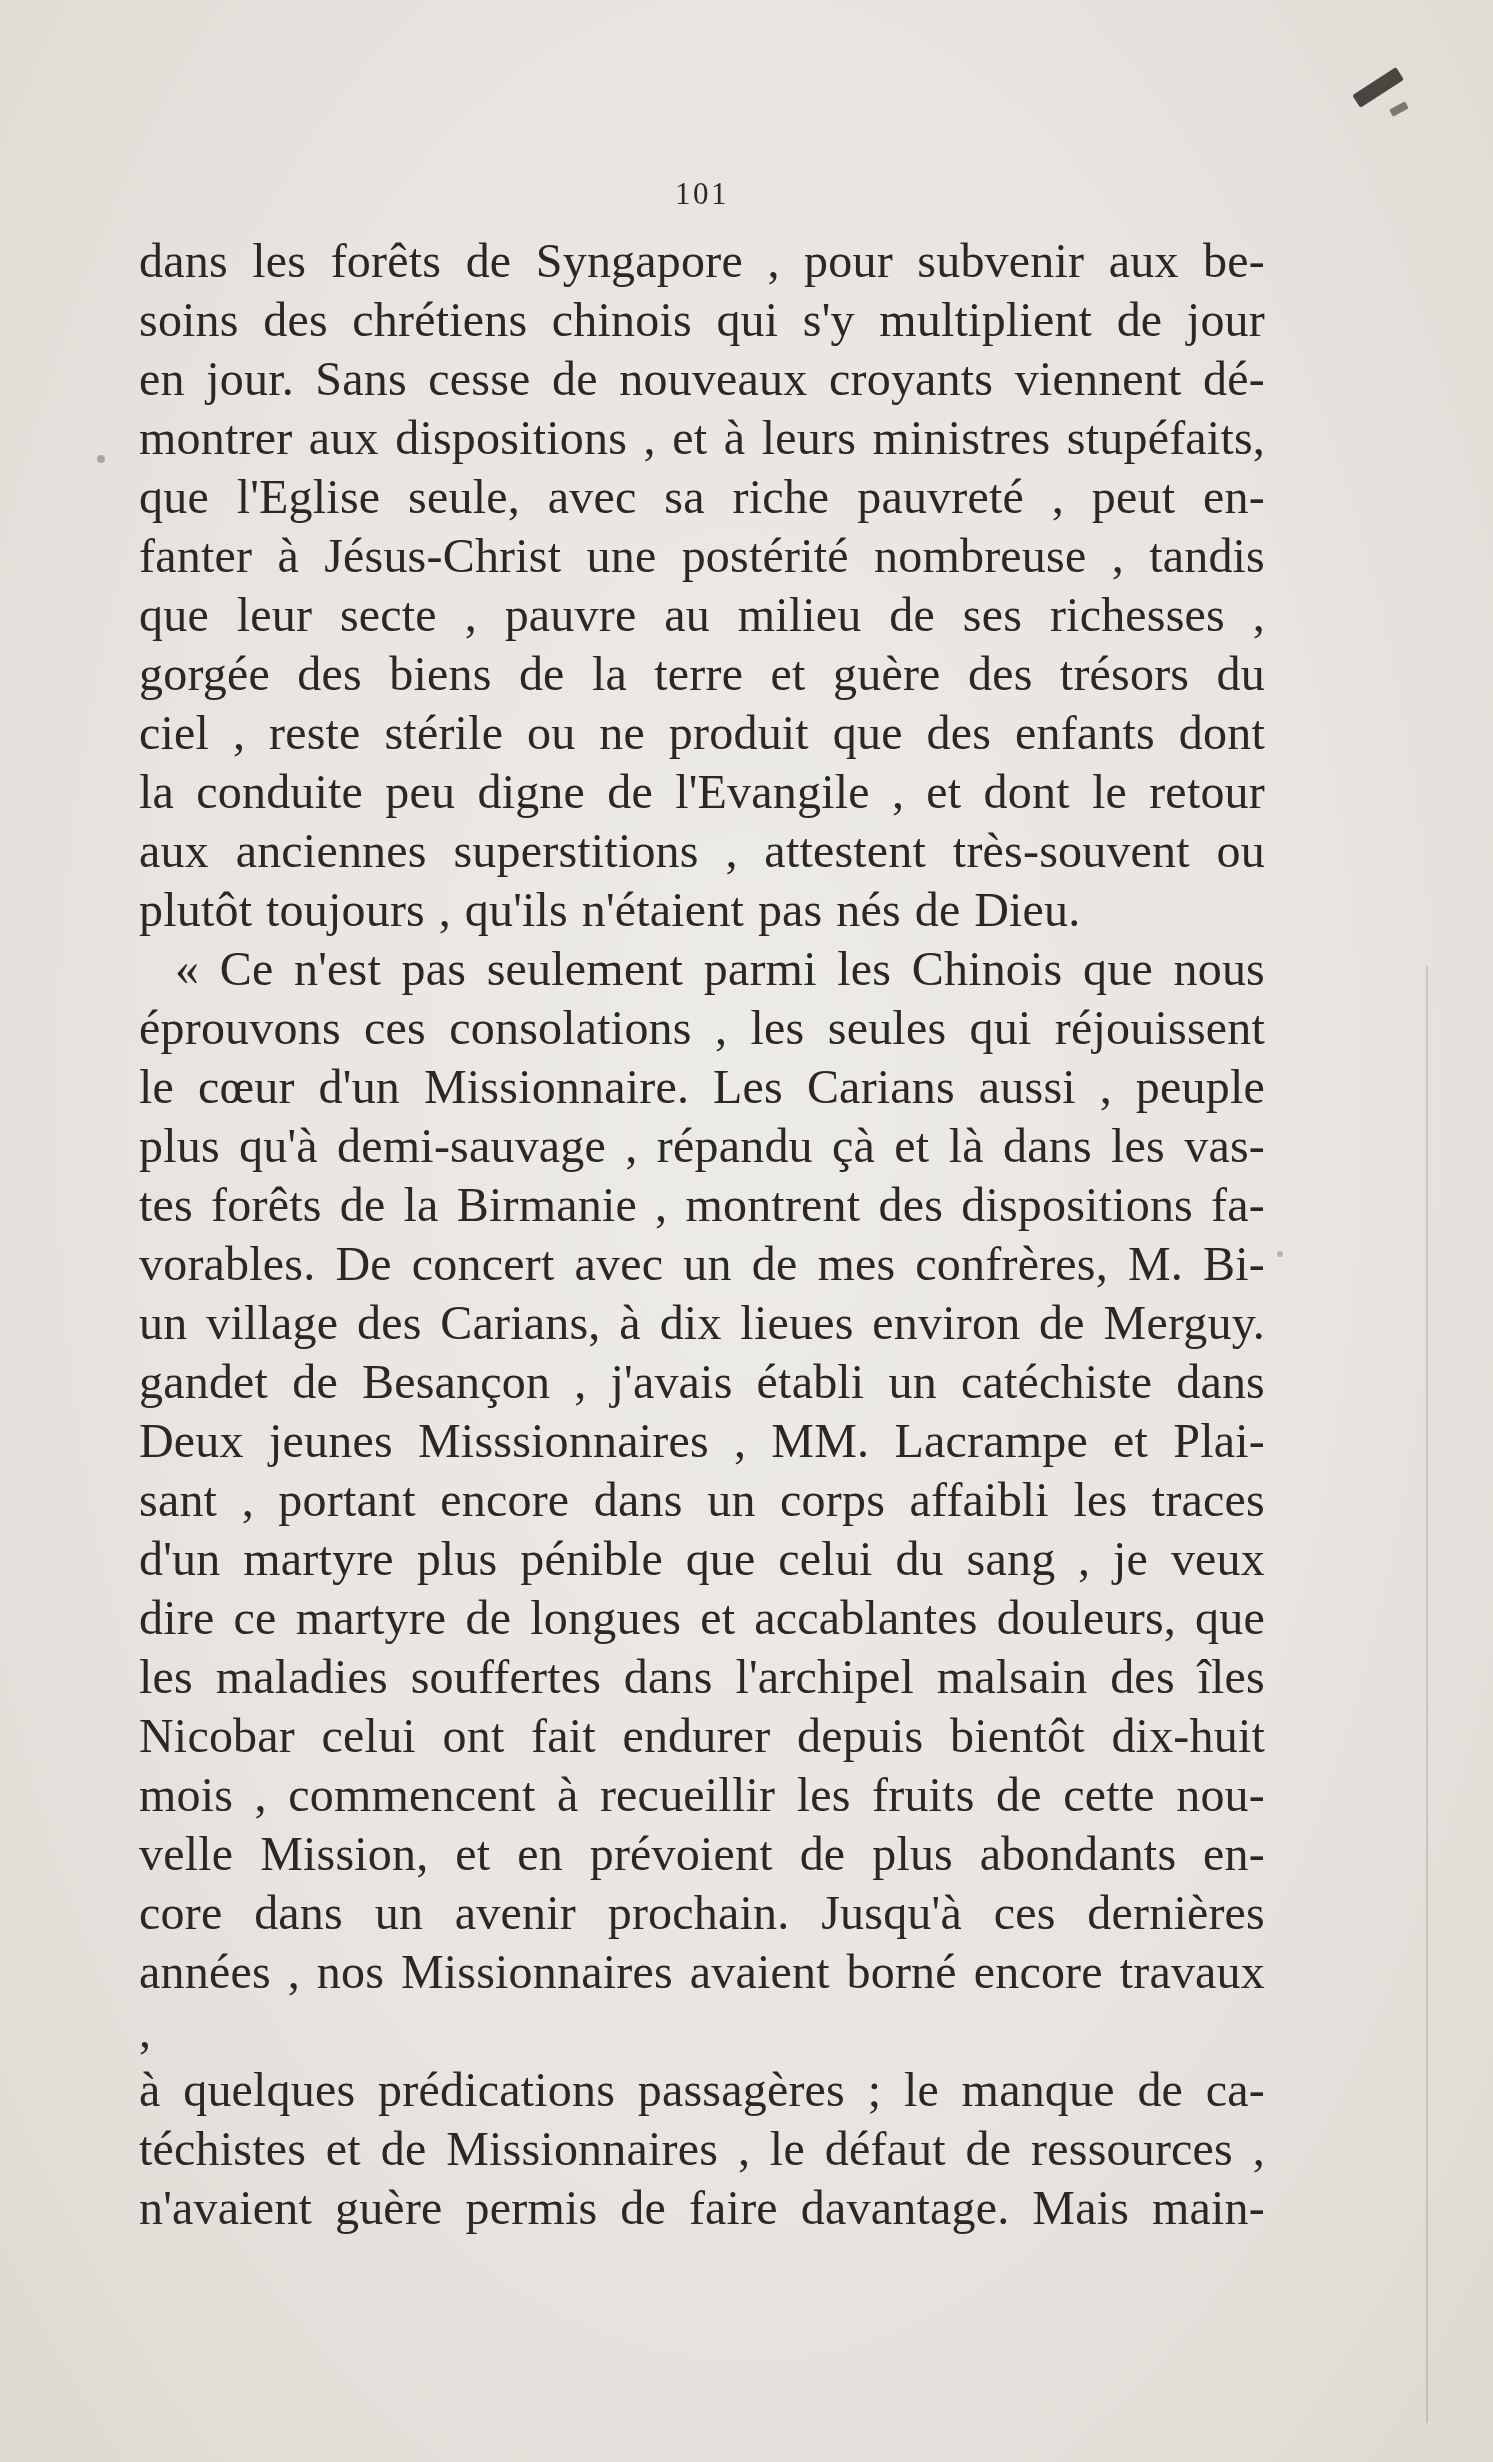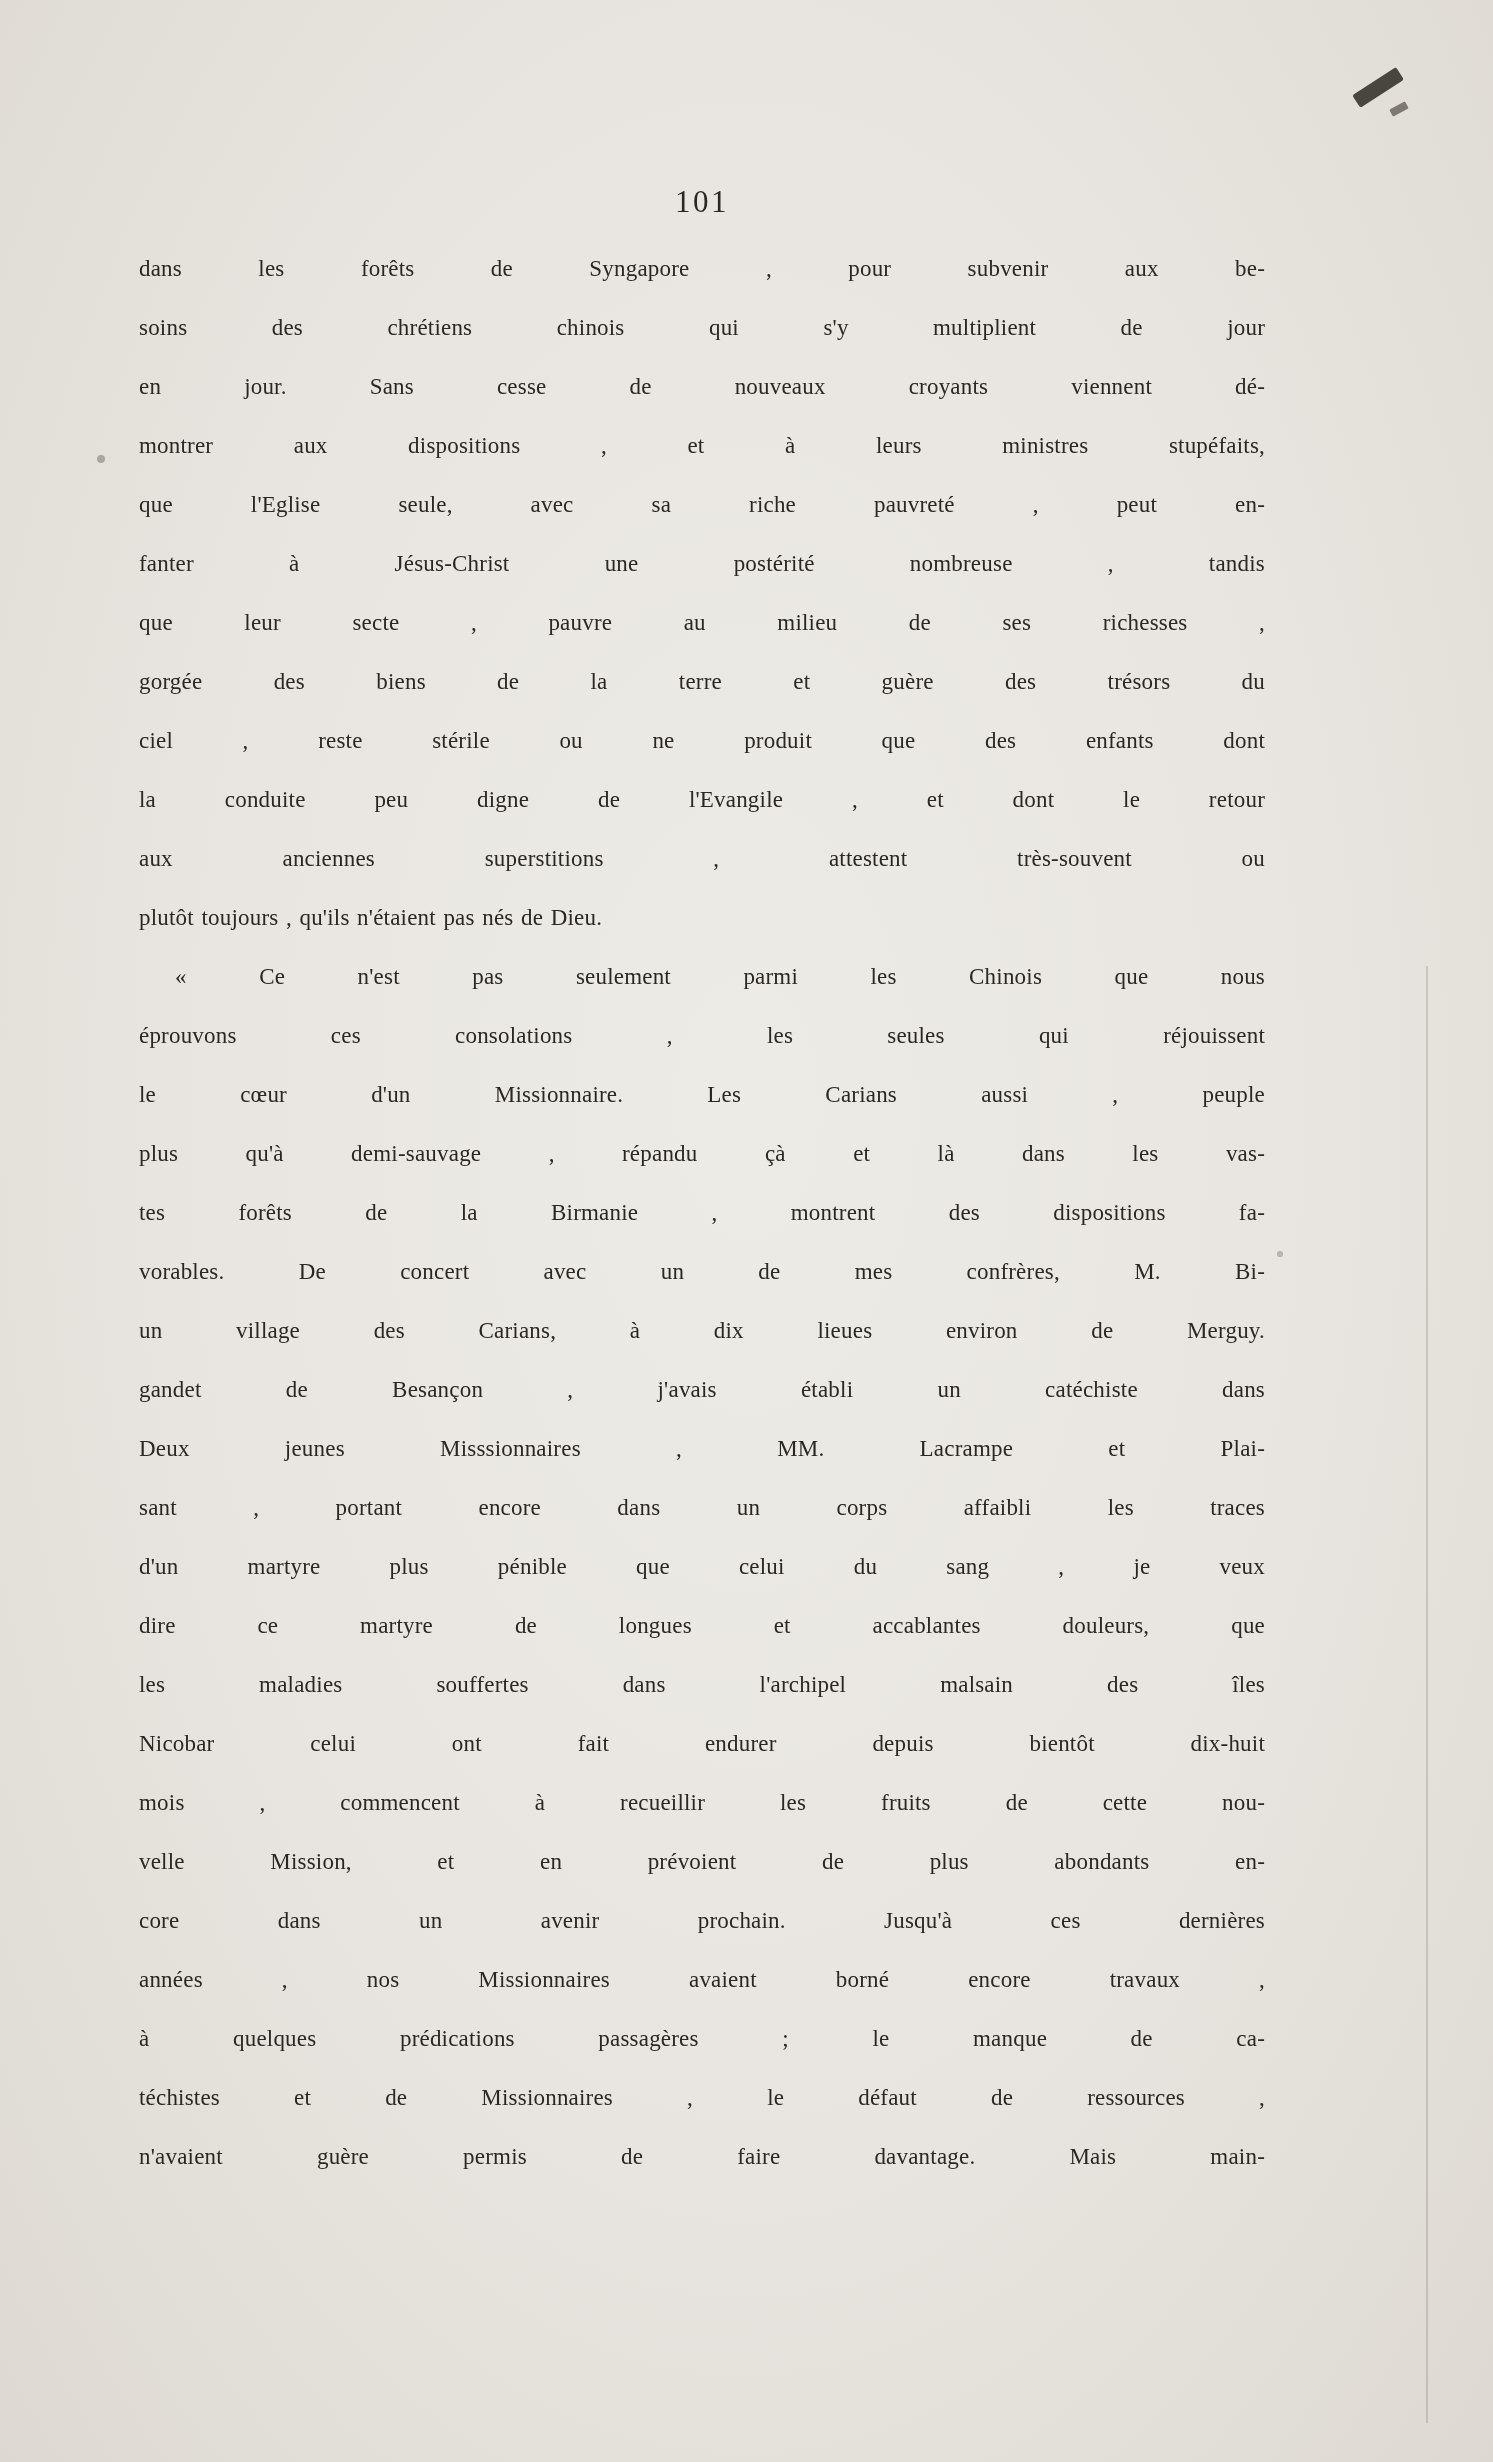--- a/index.html
+++ b/index.html
@@ -18,32 +18,31 @@
     width: 1493px;
     height: 2462px;
     background: radial-gradient(ellipse at 50% 45%, #edebe6 0%, #e8e5e0 55%, #ddd9d2 100%);
     color: var(--ink, #2b2823);
   }
   .page-inner {
     position: absolute;
     left: 139px;
     top: 175px;
     width: 1126px;
-    margin-top: 8px;
   }
   .page-number {
     text-align: center;
     font-size: 31px;
     letter-spacing: 2.5px;
     line-height: 38px;
     margin-bottom: 18px;
     color: var(--ink, #2b2823);
   }
   .text-block {
-    font-size: 23px;
+    font-size: 48px;
     line-height: 59px;
     letter-spacing: 0.2px;
     word-spacing: 1.6px;
   }
   .line {
     text-align: justify;
     text-align-last: justify;
     white-space: normal;
     min-height: 59px;
   }

